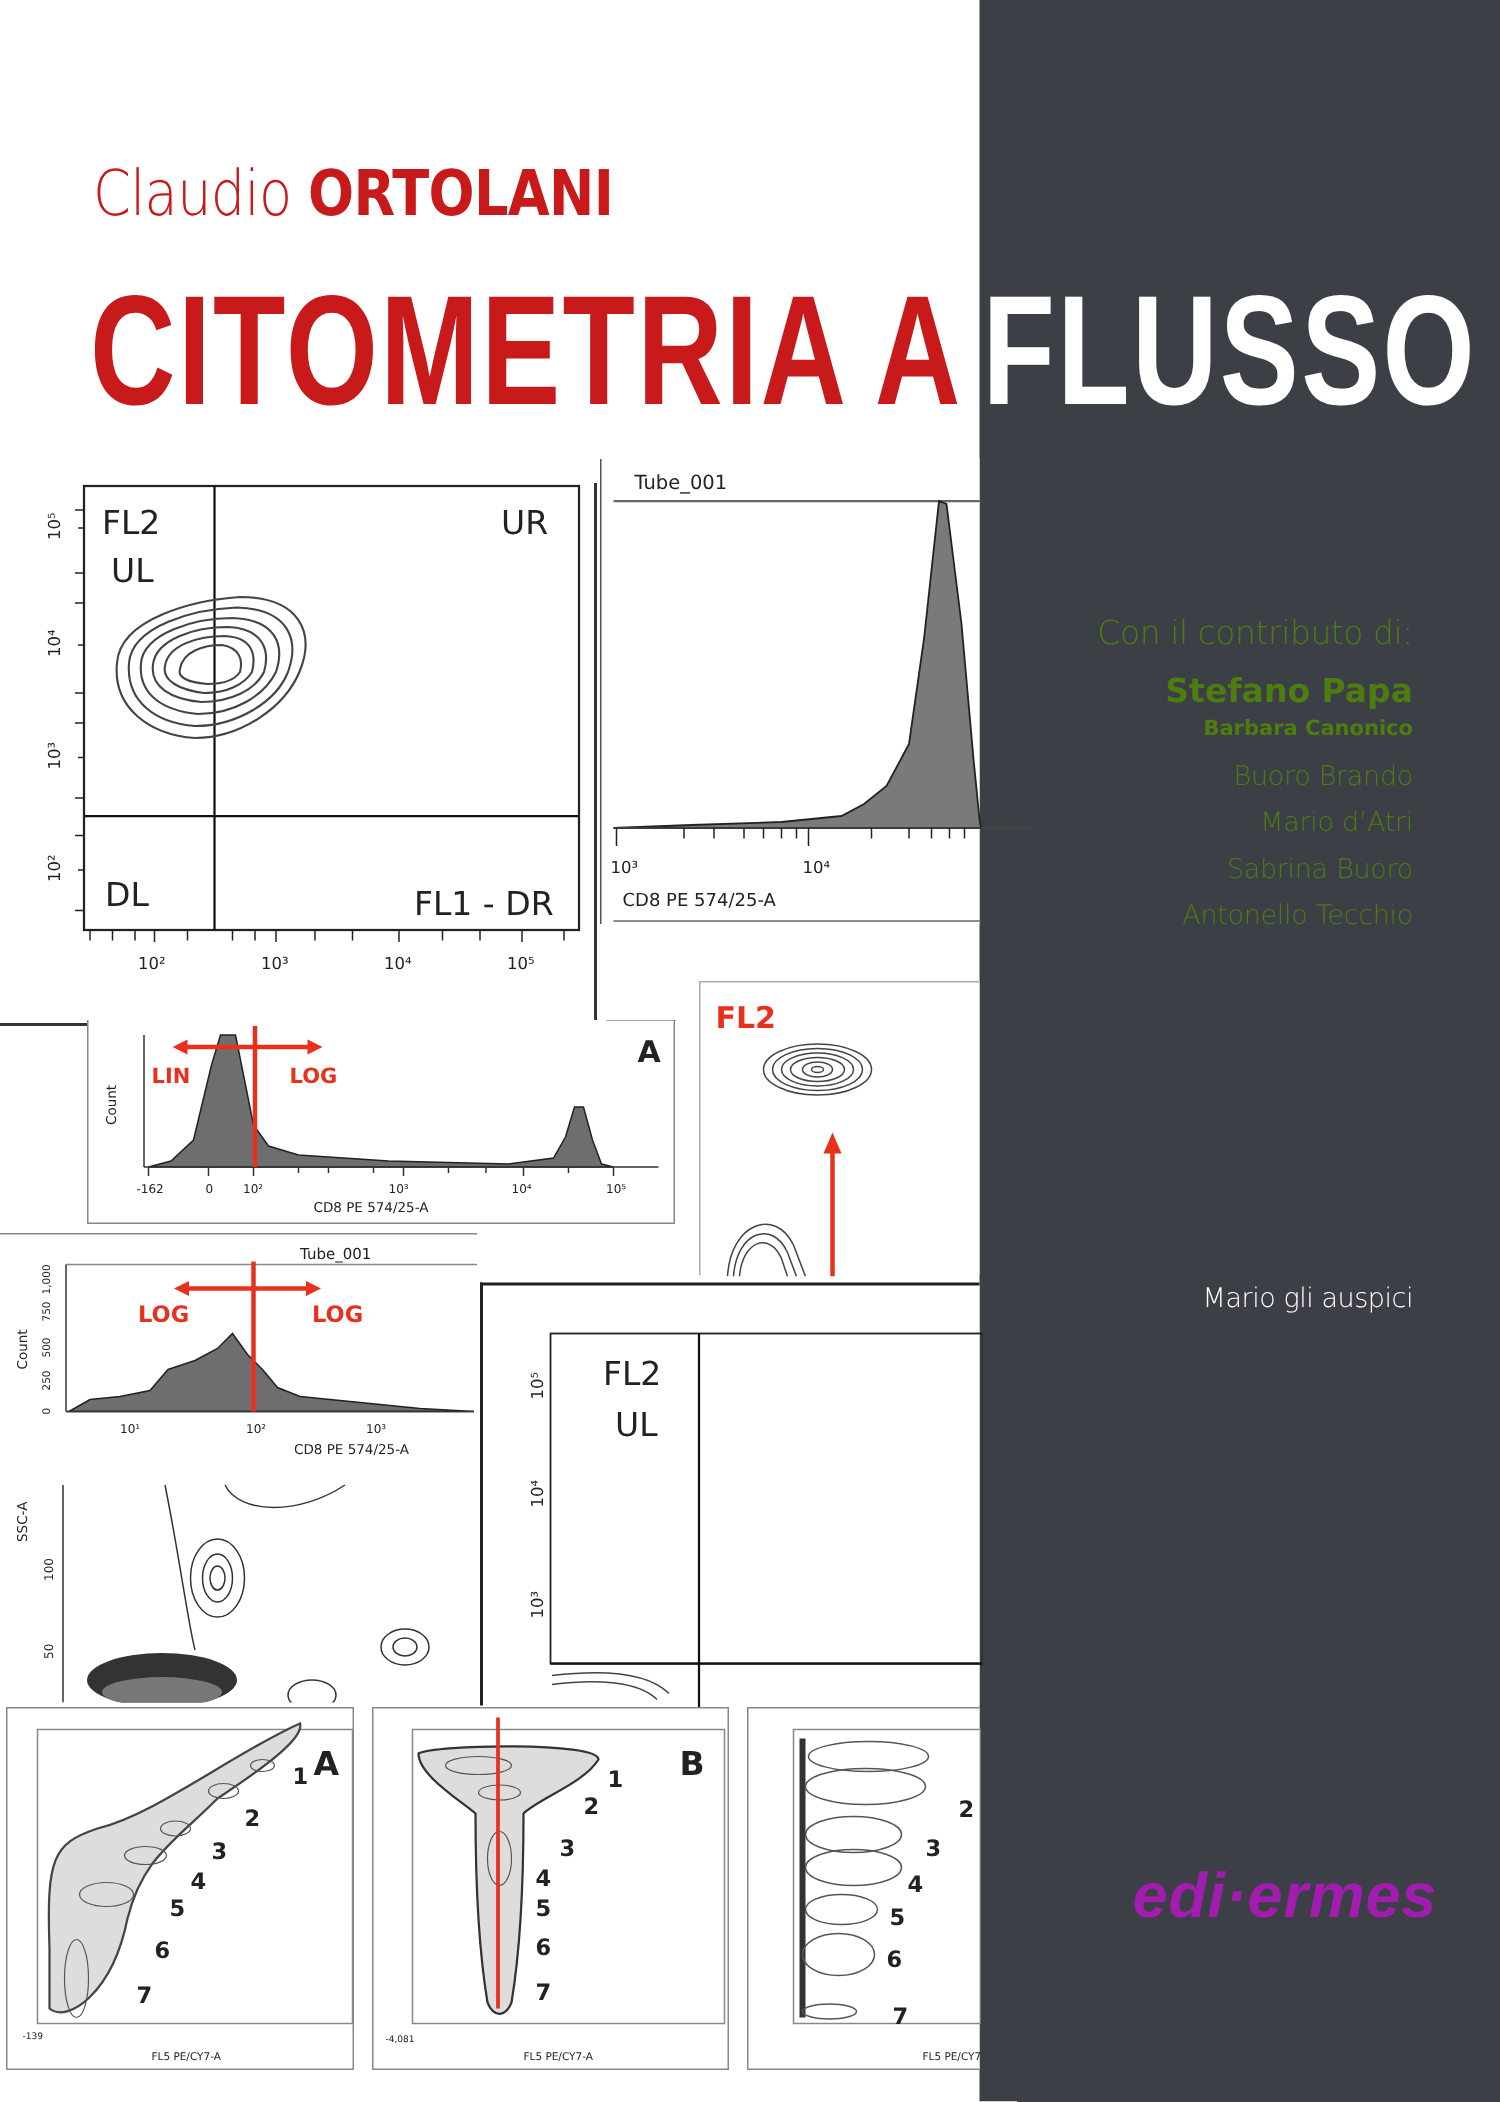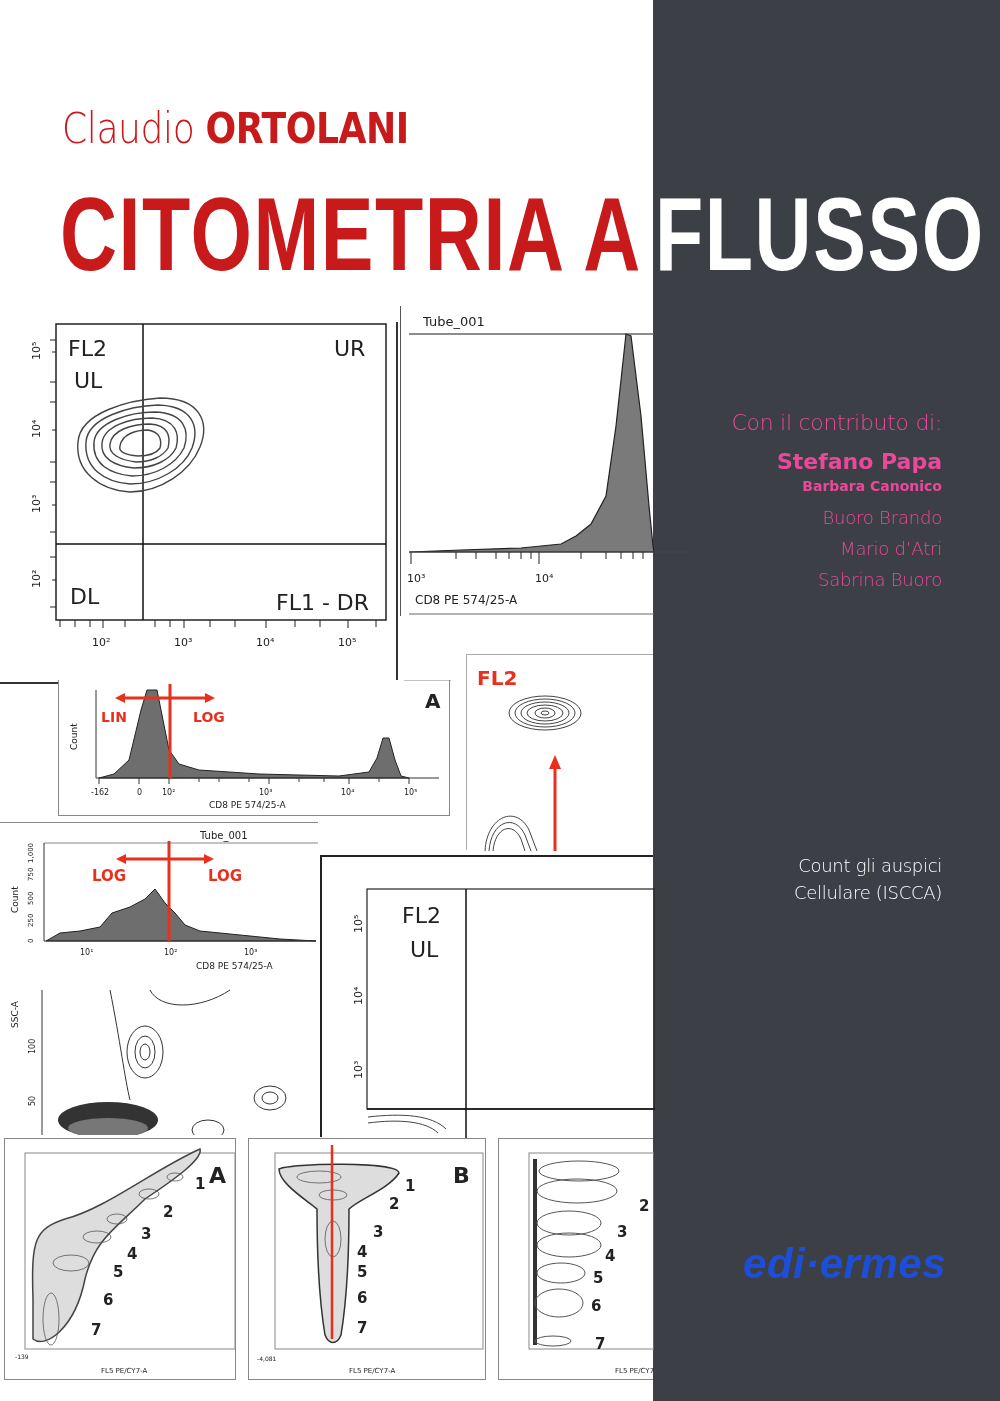--- a/index.html
+++ b/index.html
@@ -9,29 +9,29 @@
   .dark-panel { position: absolute; left: 653px; top: 0; width: 347px; height: 1401px; background: #3c4046; z-index: 1; }
 
   .author { position: absolute; left: 62px; top: 104px; font-size: 42px; color: #c8191b; letter-spacing: -0.5px; z-index: 5; font-family: "DejaVu Sans", sans-serif; font-weight: 300; transform: scaleX(0.86); transform-origin: left top; }
   .author b { font-weight: 700; }
 
   .title-wrap { position: absolute; left: 60px; top: 184px; height: 100px; z-index: 5; white-space: nowrap; }
   .title-red, .title-white { font-family: "Liberation Sans", sans-serif; font-weight: 700; font-size: 104px; line-height: 100px; display: inline-block; transform: scaleX(0.76); transform-origin: left top; letter-spacing: 2px; }
   .title-red { color: #c8191b; position: absolute; left: 0; top: 0; }
   .title-white { color: #ffffff; position: absolute; left: 595px; top: 0; }
 
-  .contrib { position: absolute; right: 58px; top: 410px; z-index: 5; text-align: right; color: #ec4899; font-family: "DejaVu Sans", sans-serif; }
+  .contrib { position: absolute; right: 58px; top: 410px; z-index: 5; text-align: right; color: #4d7c0f; font-family: "DejaVu Sans", sans-serif; }
   .contrib .lead { font-size: 22px; font-weight: 300; margin-bottom: 14px; letter-spacing: -0.3px; }
   .contrib .n1 { font-size: 22px; font-weight: 700; margin-bottom: 4px; }
   .contrib .n2 { font-size: 14px; font-weight: 700; margin-bottom: 8px; }
   .contrib .n { font-size: 18px; font-weight: 300; line-height: 31px; letter-spacing: -0.2px; }
 
   .auspices { position: absolute; right: 58px; top: 852px; z-index: 5; text-align: right; color: #ffffff; font-family: "DejaVu Sans", sans-serif; font-size: 18px; line-height: 27px; font-weight: 300; letter-spacing: -0.3px; }
 
-  .publisher { position: absolute; right: 54px; top: 1240px; z-index: 5; color: #1d4ed8; font-family: "Liberation Sans", sans-serif; font-weight: 700; font-style: italic; font-size: 42px; letter-spacing: 0.5px; }
+  .publisher { position: absolute; right: 42px; top: 1240px; z-index: 5; color: #a21caf; font-family: "Liberation Sans", sans-serif; font-weight: 700; font-style: italic; font-size: 42px; letter-spacing: 0.5px; }
 
   .fig { position: absolute; background: #fff; z-index: 3; }
   .fig svg { display: block; }
   .lbl { font-family: "DejaVu Sans", sans-serif; fill: #222; }
   .red { fill: #e8311d; font-family: "DejaVu Sans", sans-serif; font-weight: 700; }
 </style>
 </head>
 <body>
 
 <div class="dark-panel"></div>
@@ -352,20 +352,20 @@
   </svg>
 </div>
 
 <div class="contrib">
   <div class="lead">Con il contributo di:</div>
   <div class="n1">Stefano Papa</div>
   <div class="n2">Barbara Canonico</div>
   <div class="n">Buoro Brando</div>
   <div class="n">Mario d’Atri</div>
   <div class="n">Sabrina Buoro</div>
+  <div class="n">Antonello Tecchio</div>
 </div>
 
 <div class="auspices">
-  <div>Count gli auspici</div>
-  <div>Cellulare (ISCCA)</div>
+  <div>Mario gli auspici</div>
 </div>
 
 <div class="publisher">edi·ermes</div>
 
 </body></html>

